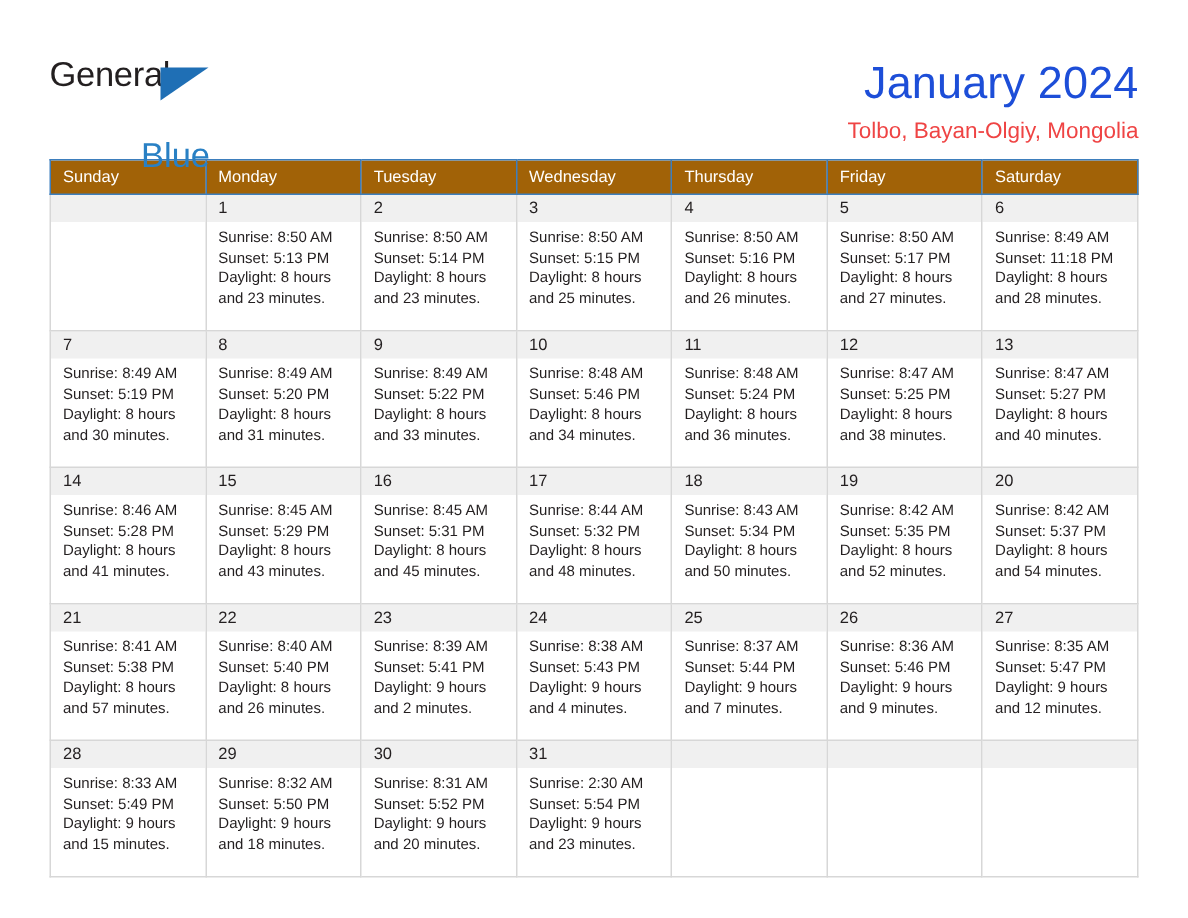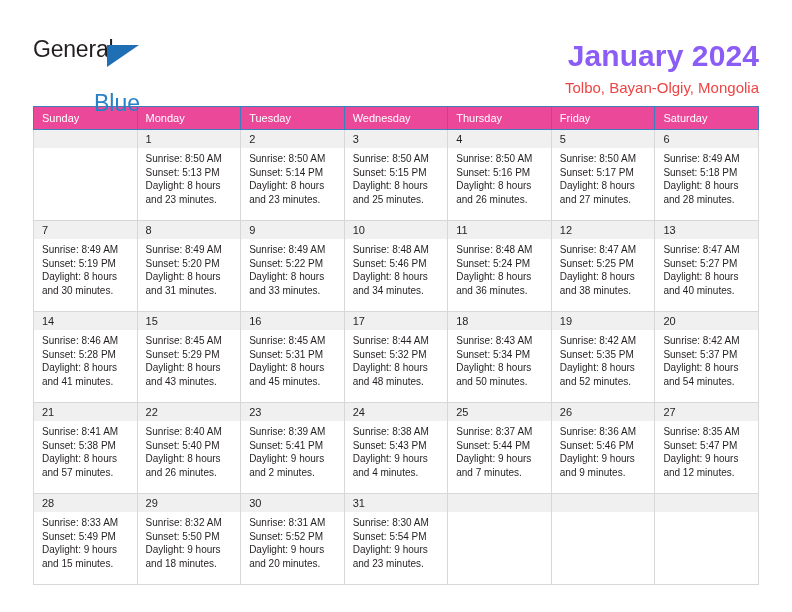--- a/index.html
+++ b/index.html
@@ -59,42 +59,42 @@
     color: #2980c4;
     line-height: 1;
     margin-top: 32px;
   }
   .title-wrap {
     text-align: right;
     padding-top: 2px;
   }
   .cal-title {
     font-size: 30px;
-    font-weight: bold;
-    color: #8b5cf6;
+    font-weight: normal;
+    color: #1d4ed8;
     line-height: 1.05;
     margin: 0;
     letter-spacing: 0.1px;
   }
   .cal-sub {
     font-size: 15px;
     color: #ef4444;
     margin: 8px 0 0 0;
     line-height: 1.1;
   }
 
   
   .calendar {
     width: 726px;
     border-collapse: collapse;
     table-layout: fixed;
     margin-top: 10px;
   }
   .calendar th {
-    background: #ec4899;
+    background: #a16207;
     color: #ffffff;
     font-size: 11px;
     font-weight: normal;
     text-align: left;
     padding: 5px 0 5px 8px;
     border: 1px solid #3d7ebd;
     height: 19px;
     box-sizing: border-box;
   }
   .calendar td {
@@ -210,21 +210,21 @@
               <div class="cell-line">Sunrise: 8:50 AM</div>
               <div class="cell-line">Sunset: 5:17 PM</div>
               <div class="cell-line">Daylight: 8 hours</div>
               <div class="cell-line">and 27 minutes.</div>
             </div>
           </td>
           <td>
             <span class="daynum">6</span>
             <div class="cell-body">
               <div class="cell-line">Sunrise: 8:49 AM</div>
-              <div class="cell-line">Sunset: 5:18 PM</div>
+              <div class="cell-line">Sunset: 11:18 PM</div>
               <div class="cell-line">Daylight: 8 hours</div>
               <div class="cell-line">and 28 minutes.</div>
             </div>
           </td>
         </tr>
         <tr>
           <td>
             <span class="daynum">7</span>
             <div class="cell-body">
               <div class="cell-line">Sunrise: 8:49 AM</div>
@@ -442,21 +442,21 @@
             <div class="cell-body">
               <div class="cell-line">Sunrise: 8:31 AM</div>
               <div class="cell-line">Sunset: 5:52 PM</div>
               <div class="cell-line">Daylight: 9 hours</div>
               <div class="cell-line">and 20 minutes.</div>
             </div>
           </td>
           <td>
             <span class="daynum">31</span>
             <div class="cell-body">
-              <div class="cell-line">Sunrise: 8:30 AM</div>
+              <div class="cell-line">Sunrise: 2:30 AM</div>
               <div class="cell-line">Sunset: 5:54 PM</div>
               <div class="cell-line">Daylight: 9 hours</div>
               <div class="cell-line">and 23 minutes.</div>
             </div>
           </td>
           <td class="empty">
             <span class="daynum"></span>
           </td>
           <td class="empty">
             <span class="daynum"></span>

